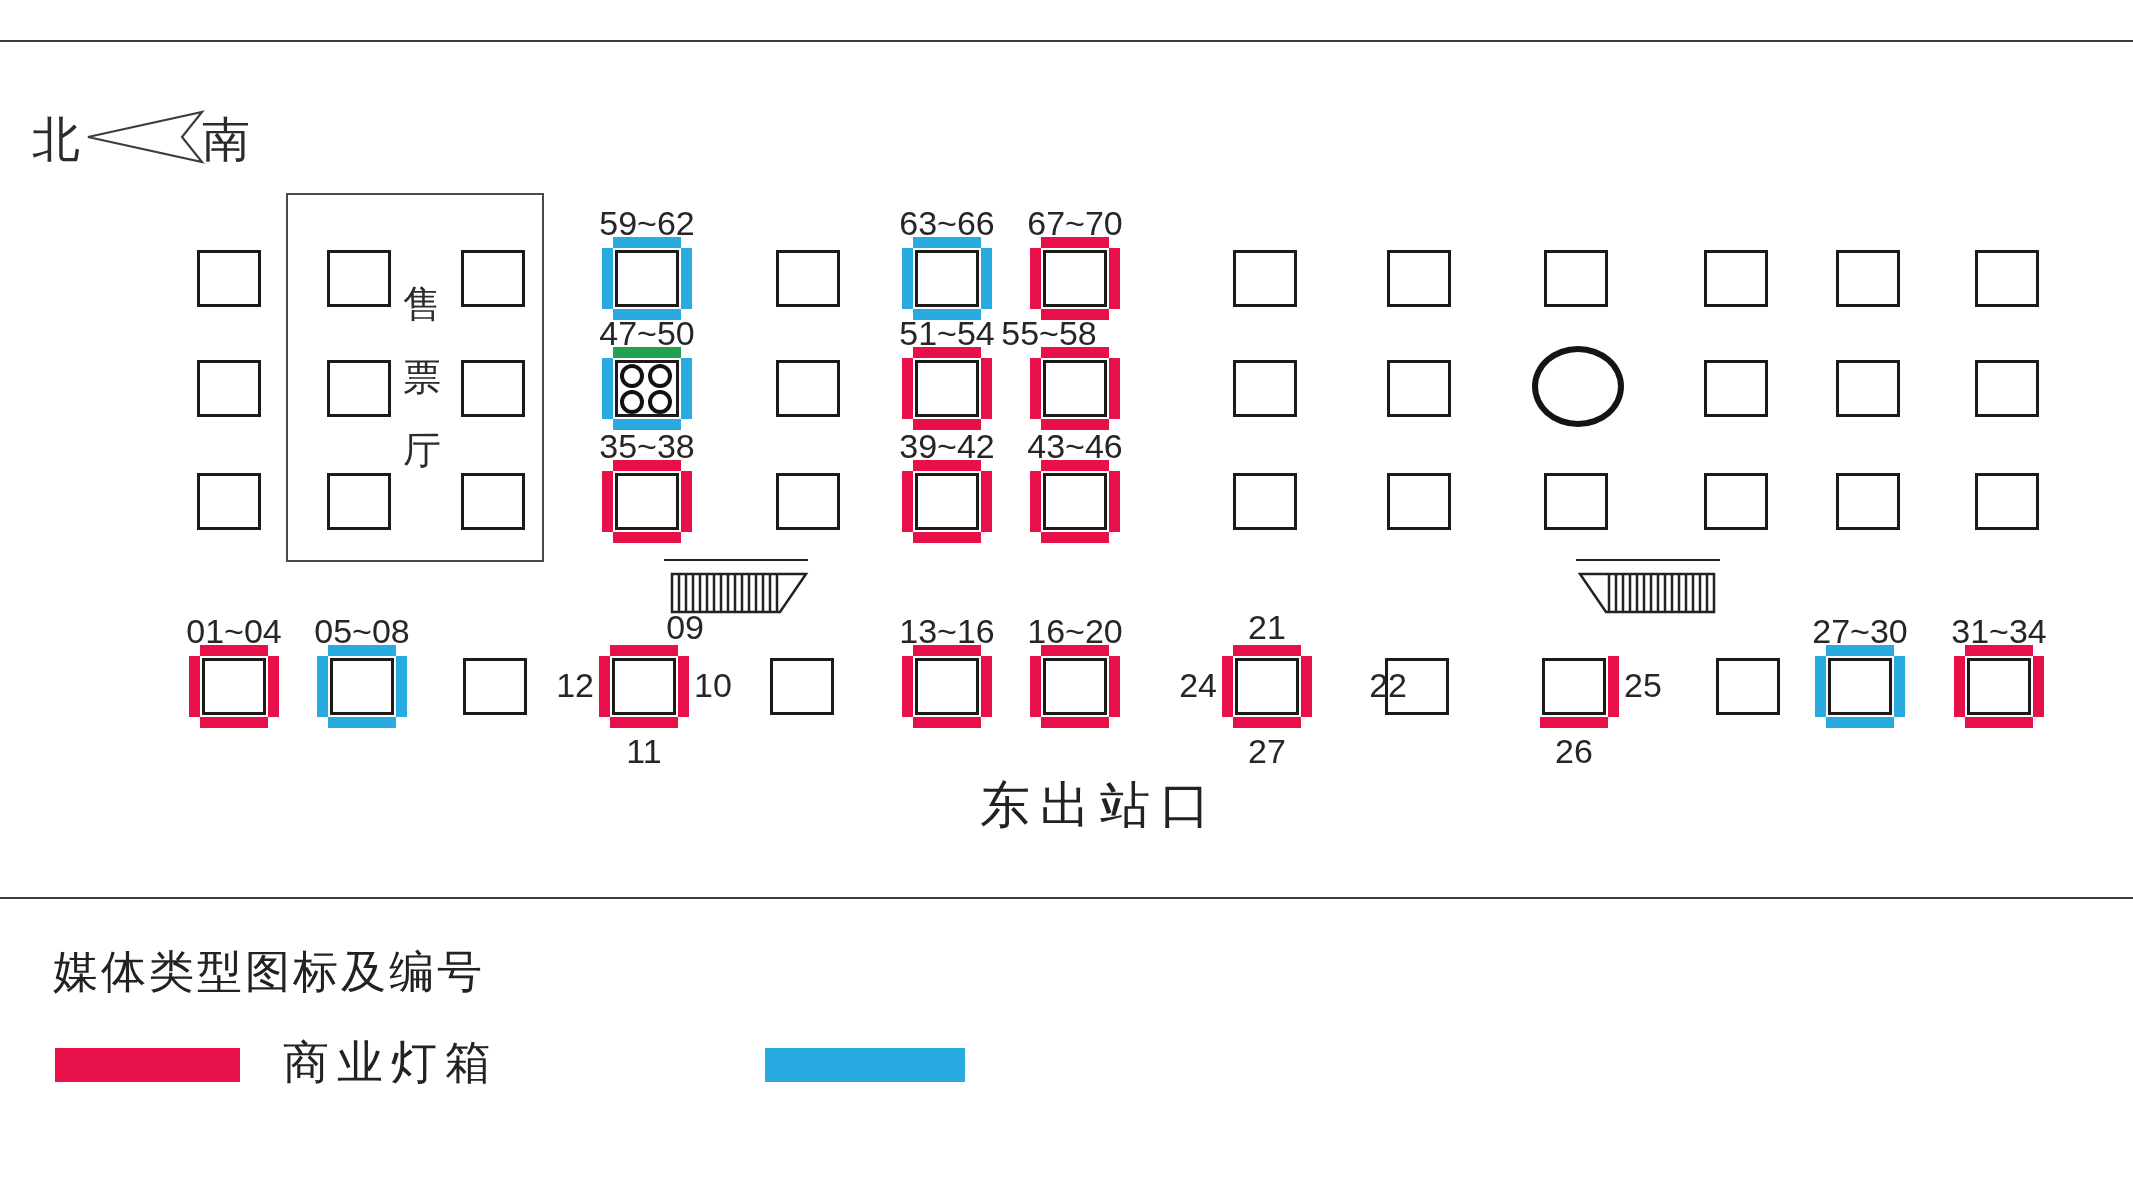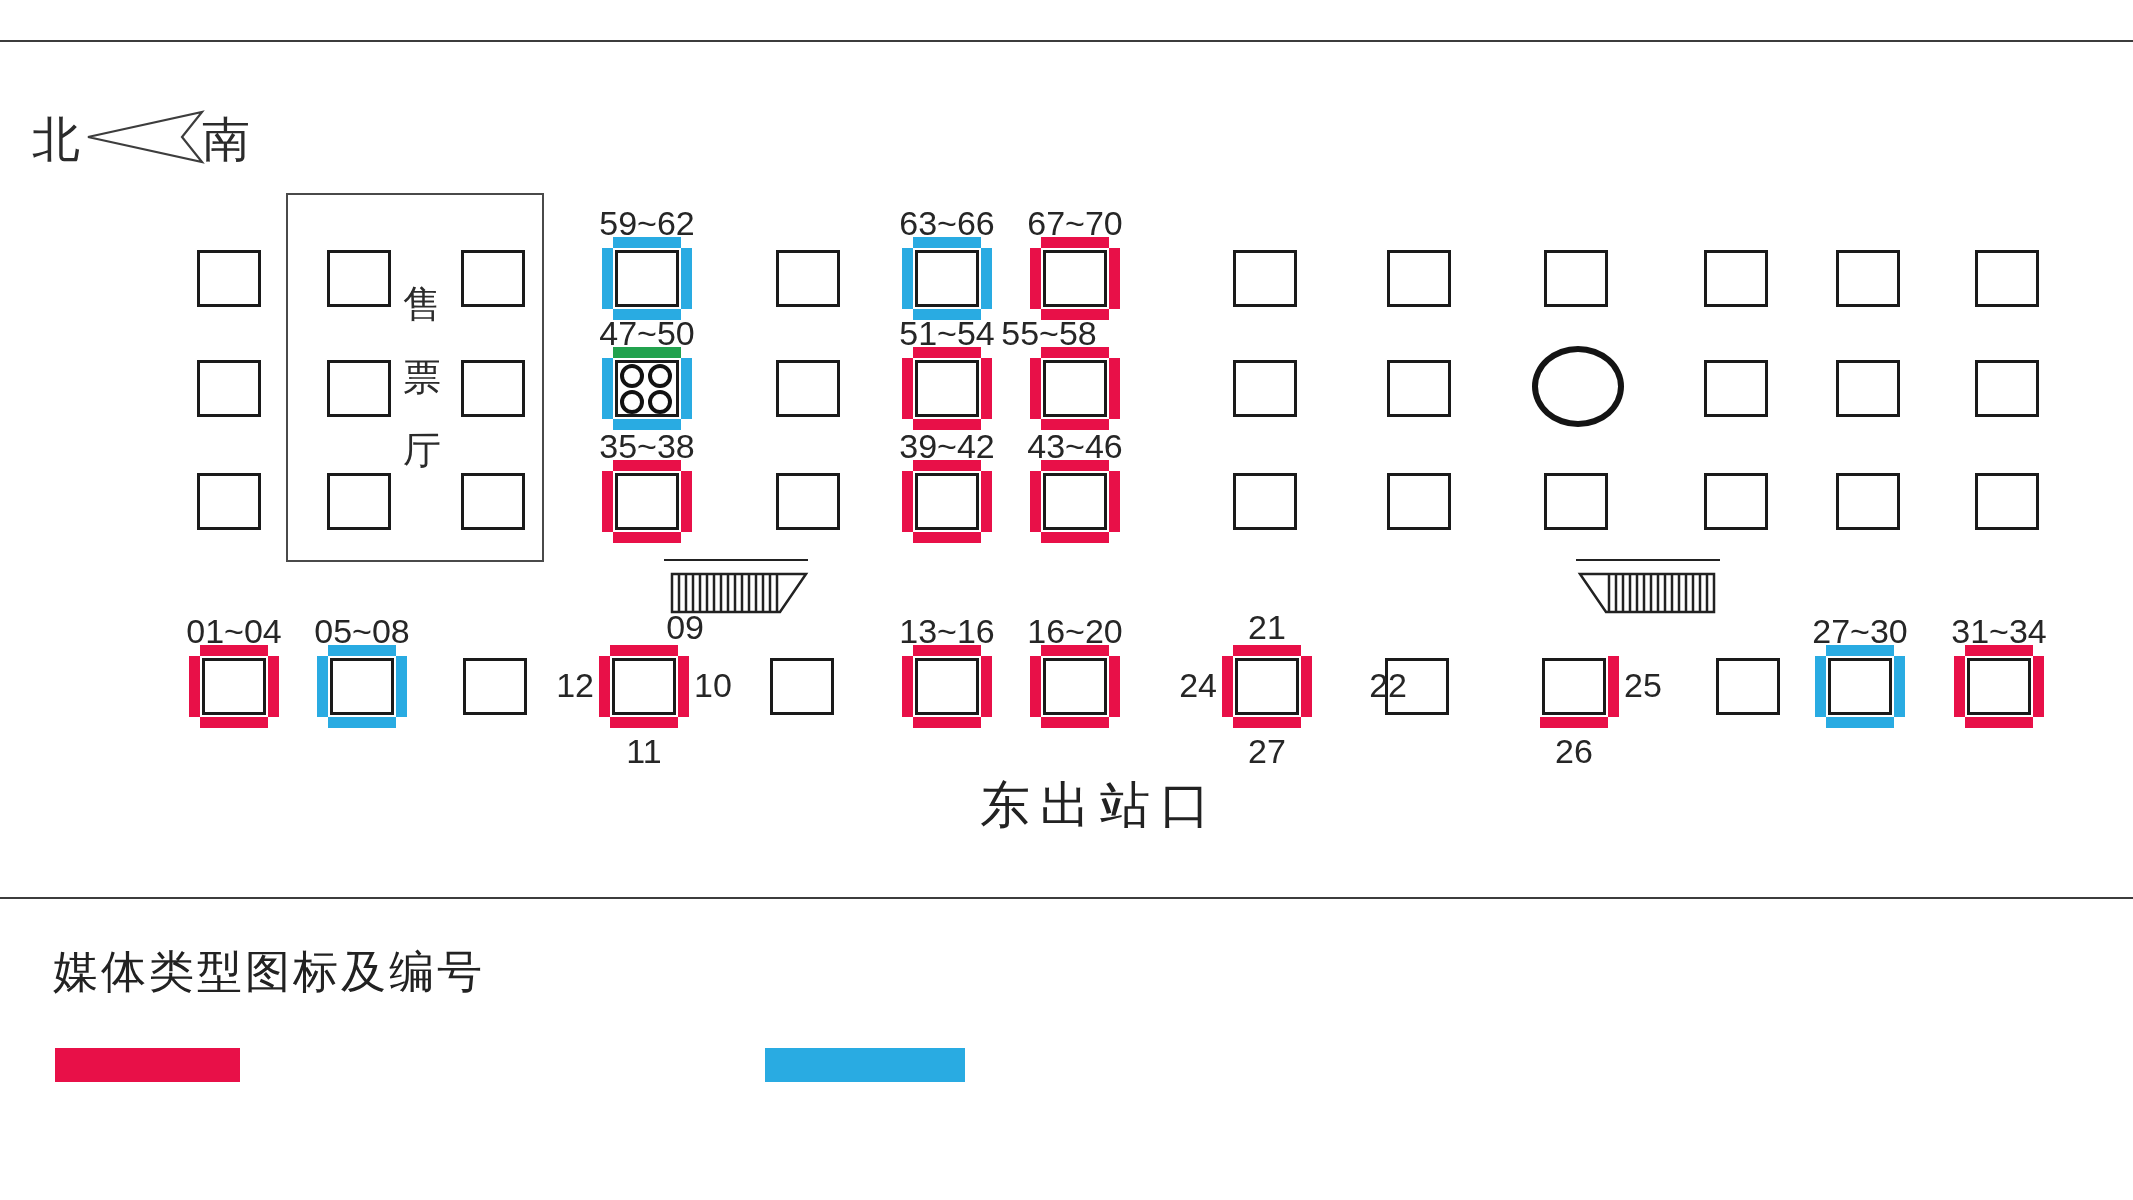--- a/index.html
+++ b/index.html
@@ -248,15 +248,16 @@
       <line x1="121" y1="22" x2="121" y2="60"></line>
         <line x1="128" y1="22" x2="128" y2="60"></line>
       <line x1="135" y1="22" x2="135" y2="60"></line>
     </g>
   </svg>
 
   <div id="legend-title">媒体类型图标及编号</div>
 
   <div id="exit-label">东出站口</div>
   <div class="swatch" style="left: 55px; top: 1048px; width: 185px; background: rgb(232, 16, 72);"></div>
+  <div class="legend-label" style="left:283px;top:1032px;">商业灯箱</div>
   <div class="swatch" style="left: 765px; top: 1048px; width: 200px; background: rgb(41, 171, 226);"></div>
 
 </div>
 
 </body></html>

